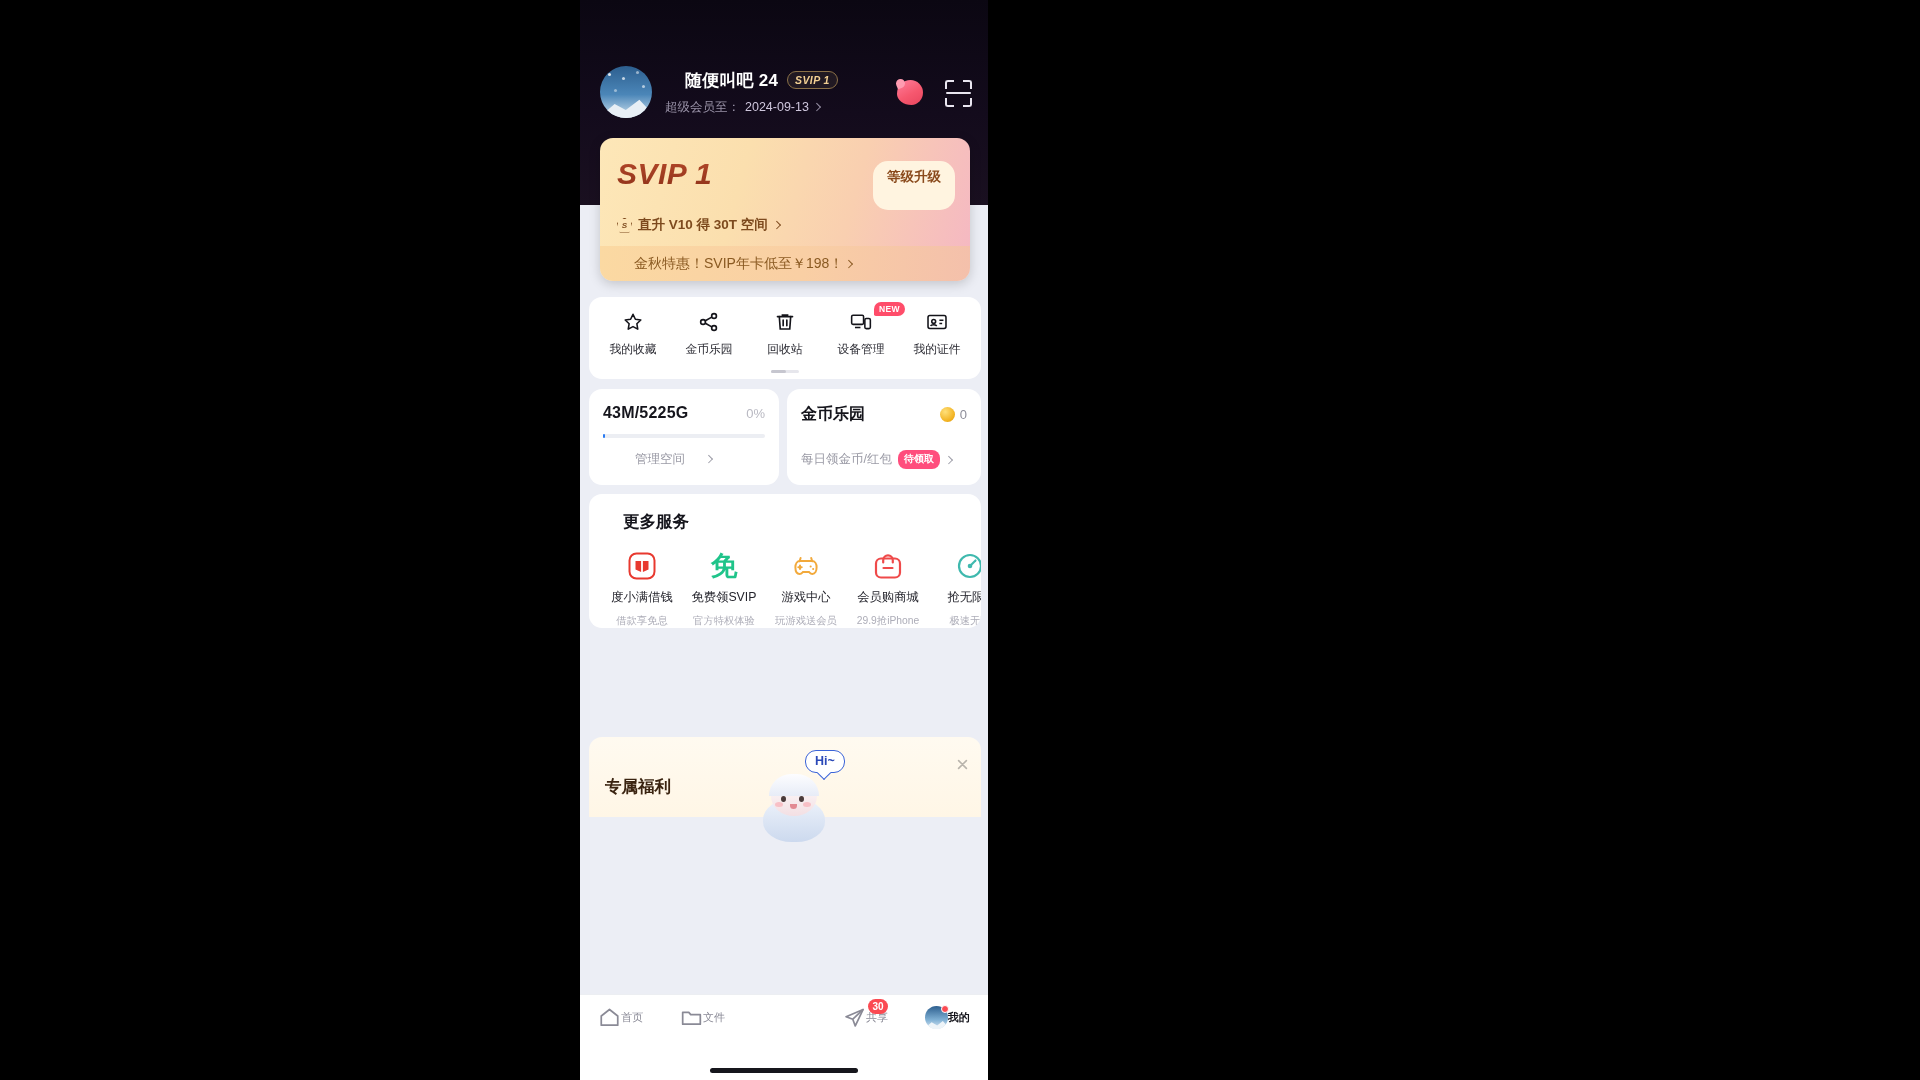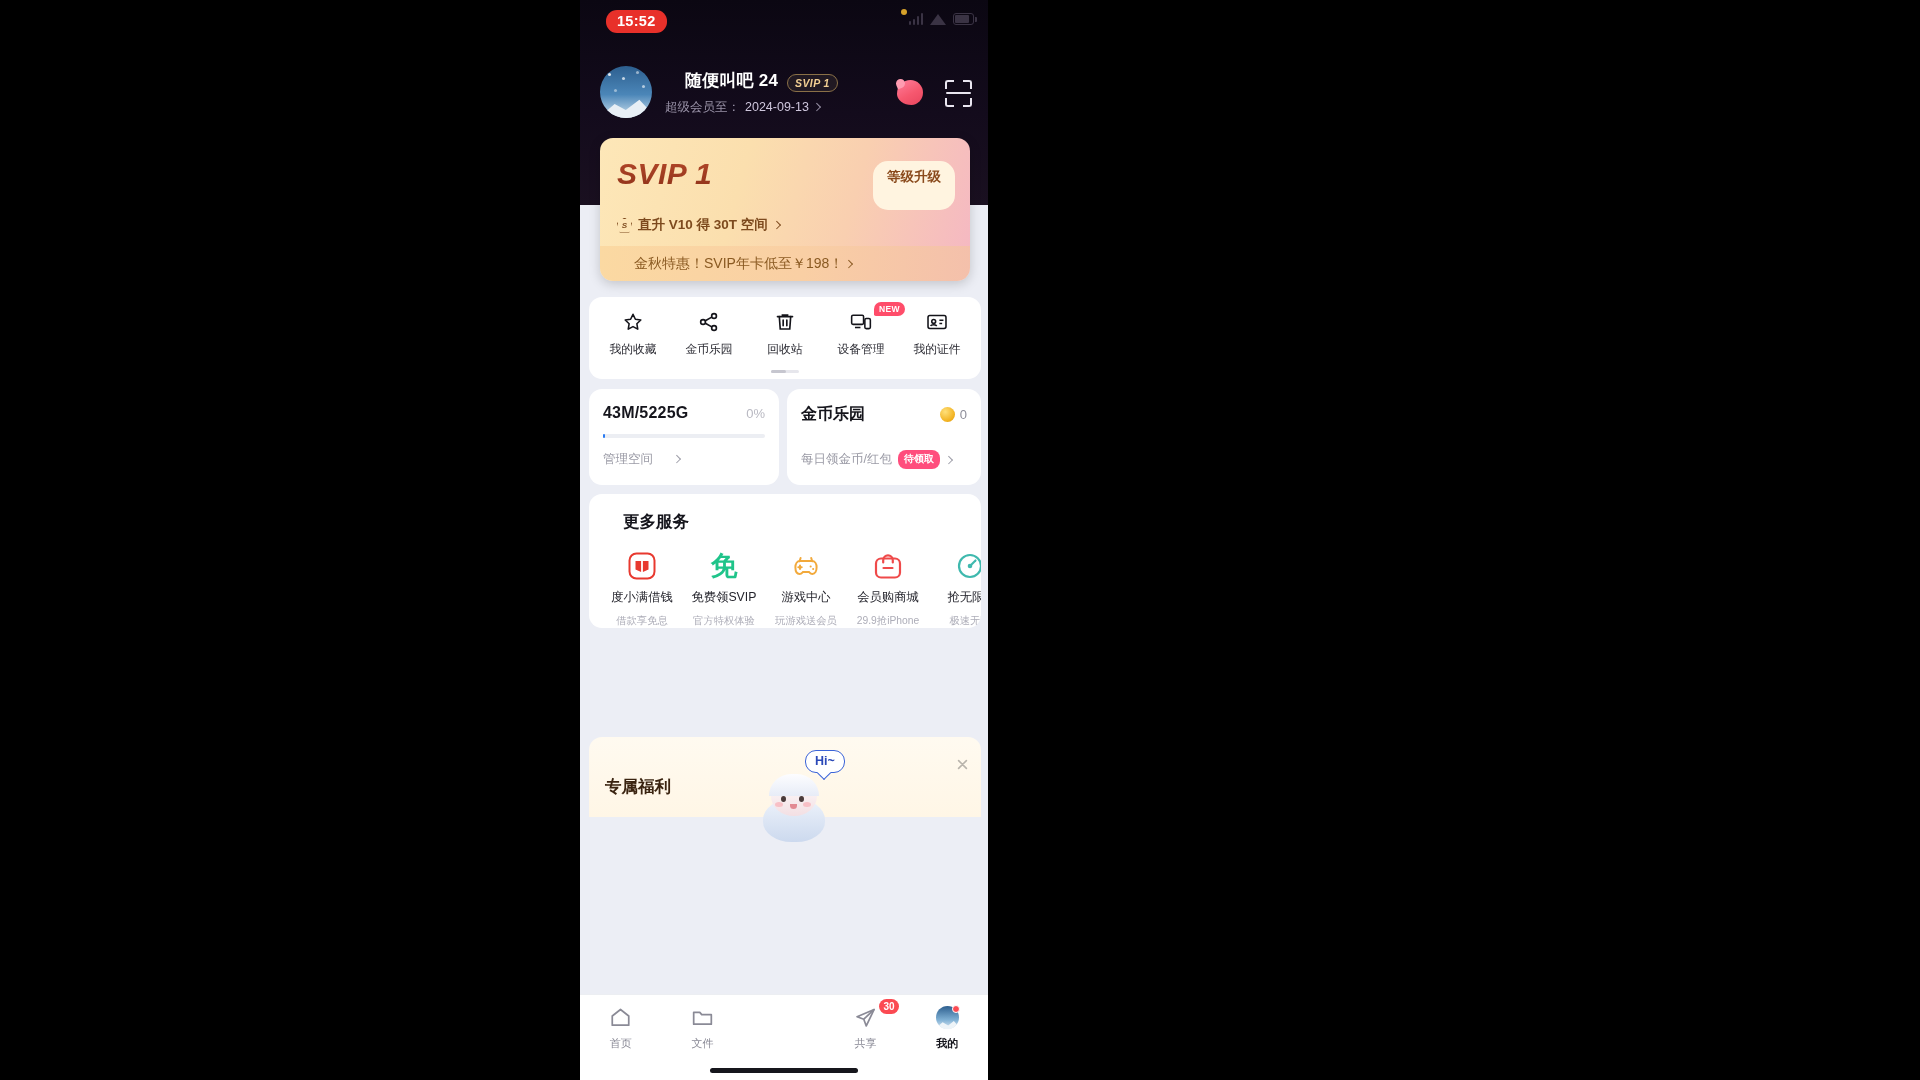--- a/index.html
+++ b/index.html
@@ -36,21 +36,21 @@
 
   
   .profile { position:absolute; left:20px; top:66px; display:flex; align-items:center; gap:13px; }
   .avatar { width:52px; height:52px; border-radius:50%; overflow:hidden; position:relative;
     background:linear-gradient(180deg,#2d5f8f 0%,#4b86b8 55%,#cfe2ef 100%); flex:none; }
   .avatar .mtn { position:absolute; left:-4px; bottom:-2px; width:62px; height:26px;
     background:#e8eff5; clip-path:polygon(0% 100%,30% 38%,48% 62%,70% 22%,100% 100%); }
   .avatar .sky-dots{position:absolute;left:8px;top:7px;width:3px;height:3px;border-radius:50%;
     background:rgba(255,255,255,.85);box-shadow:14px 4px 0 rgba(255,255,255,.7),28px -2px 0 rgba(255,255,255,.5),
     34px 12px 0 rgba(255,255,255,.6),6px 16px 0 rgba(255,255,255,.45);}
-  .pname { display:flex; align-items:flex-end; gap:9px;padding-left:20px; }
+  .pname { display:flex; align-items:center; gap:9px;padding-left:20px; }
   .pname .nm { color:#fff; font-size:17px; font-weight:700; letter-spacing:.2px; }
   .svip-badge { font-size:10.5px; font-weight:700; font-style:italic; color:#f2cf93;
     border:1.2px solid #8a7047; background:rgba(255,220,160,.07);
     border-radius:9px; padding:1.5px 7px 2px; letter-spacing:.4px; }
   .psub { margin-top:7px; display:flex; align-items:center; gap:5px;
     color:#9a93a8; font-size:12.5px; }
   .psub .dt { color:#cfc7dd; }
   .chev { display:inline-block; width:5.5px; height:5.5px; border-right:1.4px solid currentColor;
     border-top:1.4px solid currentColor; transform:rotate(45deg); }
 
@@ -106,21 +106,21 @@
     border-radius:2px;background:#c6c6cf;}
 
   
   .storage { left:9px; top:389px; width:190px; height:96px; padding:15px 14px 0; }
   .coin { left:207px; top:389px; width:194px; height:96px; padding:15px 14px 0; }
   .st-top { display:flex; align-items:baseline; justify-content:space-between; }
   .st-val { font-size:16px; font-weight:700; color:#15151c; letter-spacing:.2px; }
   .st-pct { font-size:13px; color:#b9b9c2; }
   .bar { margin-top:12px; height:3.5px; border-radius:2px; background:#eceef3; position:relative; }
   .bar i { position:absolute; left:0; top:0; height:3.5px; width:5px; border-radius:2px; background:#2a7bf2; }
-  .st-foot { margin-top:13px; display:flex; align-items:center; gap:21px; color:#9b9ba6; font-size:12.5px; }
+  .st-foot { margin-top:13px; display:flex; align-items:center; gap:21px; color:#9b9ba6; font-size:12.5px;margin-left:32px; }
   .coin-top { display:flex; align-items:center; justify-content:space-between; }
   .coin-title { font-size:16px; font-weight:700; color:#15151c; }
   .coin-num { display:flex; align-items:center; gap:5px; font-size:13px; color:#8d8d99; }
   .gold { width:15px; height:15px; border-radius:50%;
     background:radial-gradient(circle at 35% 32%,#ffe07a,#f2b322 65%,#d8930e); }
   .coin-foot { margin-top:25px; display:flex; align-items:center; gap:6px; color:#9b9ba6; font-size:12.5px; }
   .pink-tag { background:#ff4d7d; color:#fff; font-size:10px; font-weight:700;
     padding:2px 6px 3px; border-radius:8px; }
 
   
@@ -177,21 +177,21 @@
   .mascot .ey{position:absolute;top:20px;width:5px;height:6px;border-radius:50%;background:#4a3b3b;}
   .mascot .ey.l{left:24px;} .mascot .ey.r{left:42px;}
   .mascot .ck{position:absolute;top:26px;width:8px;height:5px;border-radius:50%;background:#f8b8c0;opacity:.85;}
   .mascot .ck.l{left:18px;} .mascot .ck.r{left:46px;}
   .mascot .mo{position:absolute;left:33px;top:28px;width:7px;height:5px;border-radius:0 0 7px 7px;background:#e28a93;}
 
   
   .tabbar { position:absolute; left:0; bottom:0; width:408px; height:86px; background:#fff;
     border-top:1px solid #eceef2; }
   .tabs { display:flex; padding-top:11px; }
-  .tab { flex:1; display:flex; flex-direction:column; align-items:center; gap:7px; position:relative; }
+  .tab { flex:1; display:flex; flex-direction:row; align-items:center; position:relative;justify-content:center; }
   .tab-lbl { font-size:11px; color:#8a8a96; }
   .tab.active .tab-lbl { color:#15151c; font-weight:700; }
   .tab-ic { width:23px; height:23px; position:relative; }
   .badge { position:absolute; left:25px; top:-7px; background:#fb4a52; color:#fff;
     font-size:10px; font-weight:700; min-width:20px; text-align:center;
     padding:1.5px 4px 2px; border-radius:10px; }
   .reddot { position:absolute; right:-1px; top:-1px; width:8px; height:8px; border-radius:50%;
     background:#fb4a52; border:1.5px solid #fff; }
   .me-av { width:23px; height:23px; border-radius:50%; overflow:hidden; position:relative;
     background:linear-gradient(180deg,#2d5f8f,#7fb0d4 60%,#dfeaf3); }
@@ -201,36 +201,20 @@
     width:148px; height:5px; border-radius:3px; background:#16161c; }
 </style>
 </head>
 <body>
 
 <div id="stage">
  <div id="phone">
 
   <div class="hdr-bg"></div>
 
-  <div class="statusbar">
-    <div class="time-pill">15:52</div>
-    <div class="sb-dot"></div>
-    <div class="sb-right">
-      <div class="sig">
-            <i></i>
-            <i></i>
-            <i></i>
-            <i></i>
-          </div>
-      <div class="wifi"></div>
-      <div class="batt">
-            <i></i>
-          </div>
-    </div>
-  </div>
 
   <div class="profile">
     <div class="avatar">
       <div class="sky-dots"></div>
           <div class="mtn"></div>
     </div>
     <div>
       <div class="pname">
         <span class="nm">随便叫吧 24</span>
         <span class="svip-badge">SVIP 1</span>

